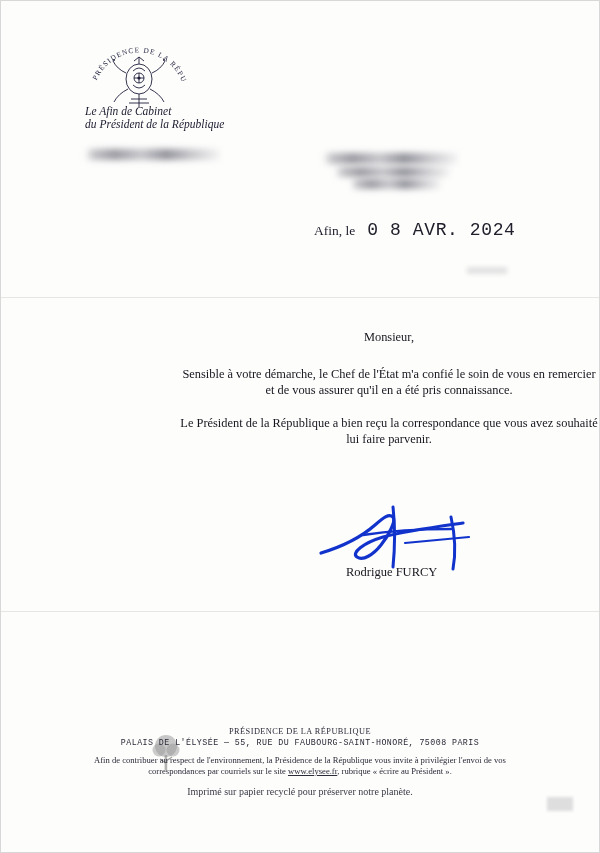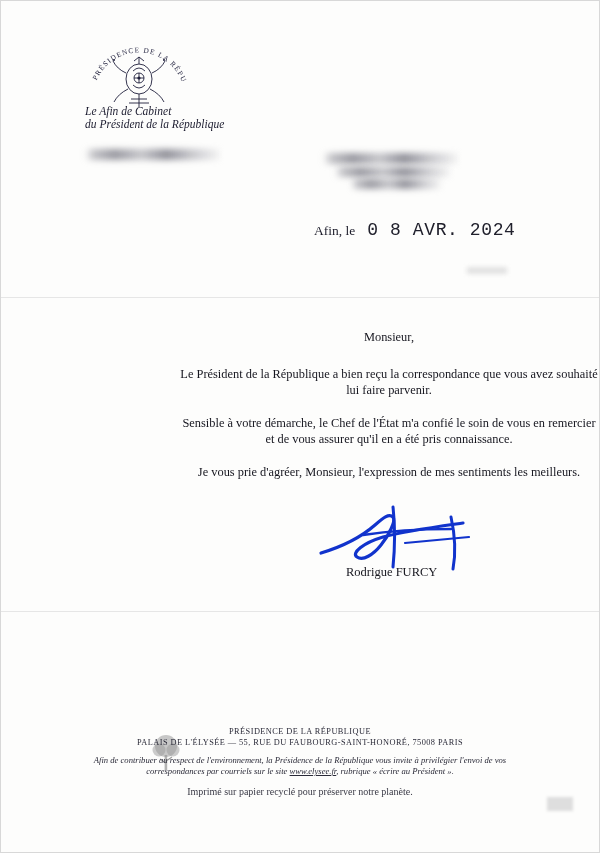--- a/index.html
+++ b/index.html
@@ -162,28 +162,27 @@
     height: 40px;
   }
   .footer-line-1 {
     font-family: "Liberation Serif", serif;
     font-size: 8.3px;
     letter-spacing: 0.45px;
     color: #2a2a38;
     margin: 0 0 2px 0;
   }
   .footer-line-2 {
-    font-family: Liberation Serif, serif;
+    font-family: Liberation Mono, monospace;
     font-size: 8.3px;
     letter-spacing: 0.45px;
     color: #2a2a38;
     margin: 0 0 8px 0;
   }
   .footer-italic {
-    font-style: italic;
     font-size: 8.6px;
     line-height: 11px;
     color: #2a2a38;
     margin: 0 auto;
     width: 420px;
   }
   .footer-italic a {
     color: #2a2a38;
     text-decoration: underline;
   }
@@ -250,23 +249,22 @@
 
   <div class="smudge"></div>
   <div class="smudge2"></div>
 
   <div class="date-line">
     <span>Afin, le</span><span class="date-stamp">0 8 AVR. 2024</span>
   </div>
 
   <div class="body-block">
     <p class="salutation">Monsieur,</p>
+    <p>Sensible à votre démarche, le Chef de l'État m'a confié le soin de vous en remercier et de vous assurer qu'il en a été pris connaissance.</p>
     <p>Le Président de la République a bien reçu la correspondance que vous avez souhaité lui faire parvenir.</p>
-    <p>Sensible à votre démarche, le Chef de l'État m'a confié le soin de vous en remercier et de vous assurer qu'il en a été pris connaissance.</p>
-    <p>Je vous prie d'agréer, Monsieur, l'expression de mes sentiments les meilleurs.</p>
   </div>
 
   <div class="signature-area">
     <svg class="sig-svg" width="210" height="100" viewBox="0 0 210 100" xmlns="http://www.w3.org/2000/svg">
       <g fill="none" stroke="#1133cc" stroke-linecap="round" stroke-linejoin="round">
         <path d="M20 58 C 40 52, 58 44, 74 30 C 82 23, 88 18, 92 22 C 95 26, 88 40, 80 50 C 72 60, 62 66, 56 62 C 50 58, 62 48, 82 42 C 104 36, 134 32, 162 28" stroke-width="3.2"></path>
         <path d="M92 12 C 94 30, 94 52, 92 72" stroke-width="3"></path>
         <path d="M62 40 C 88 36, 120 34, 150 34" stroke-width="2.6"></path>
         <path d="M150 22 C 154 40, 155 58, 152 74" stroke-width="3"></path>
         <path d="M104 48 C 124 46, 146 44, 168 42" stroke-width="2.2"></path>

